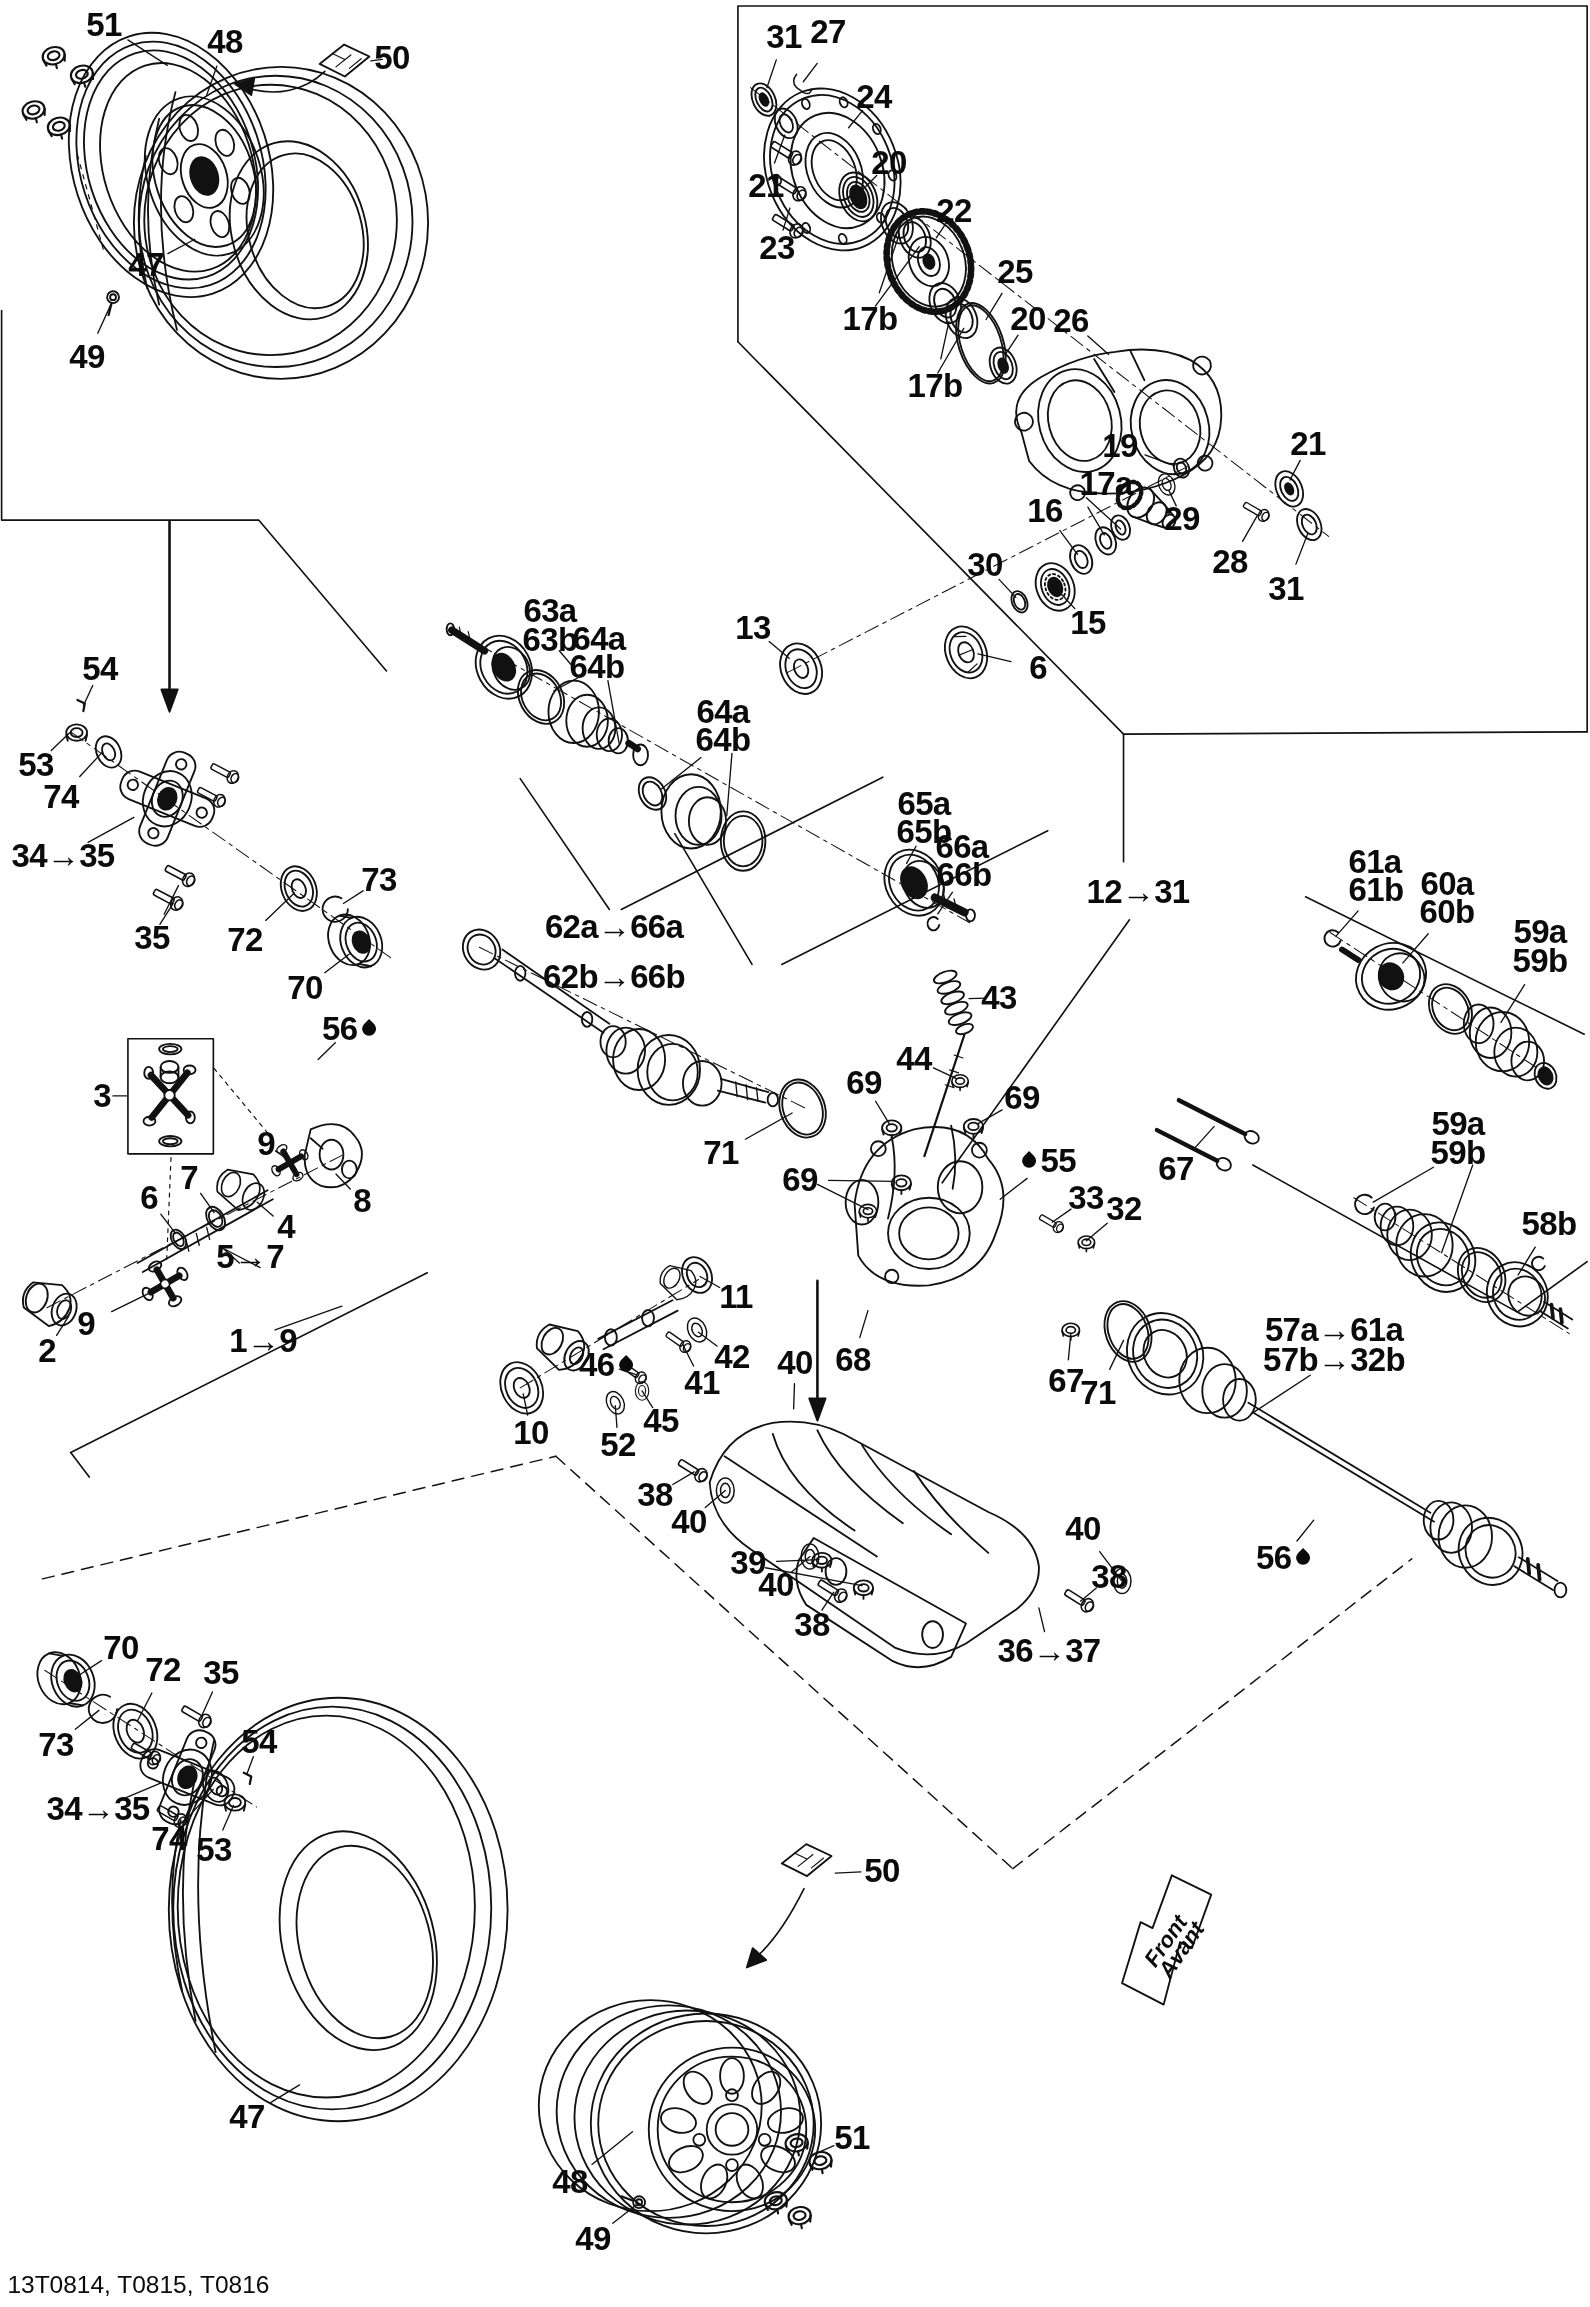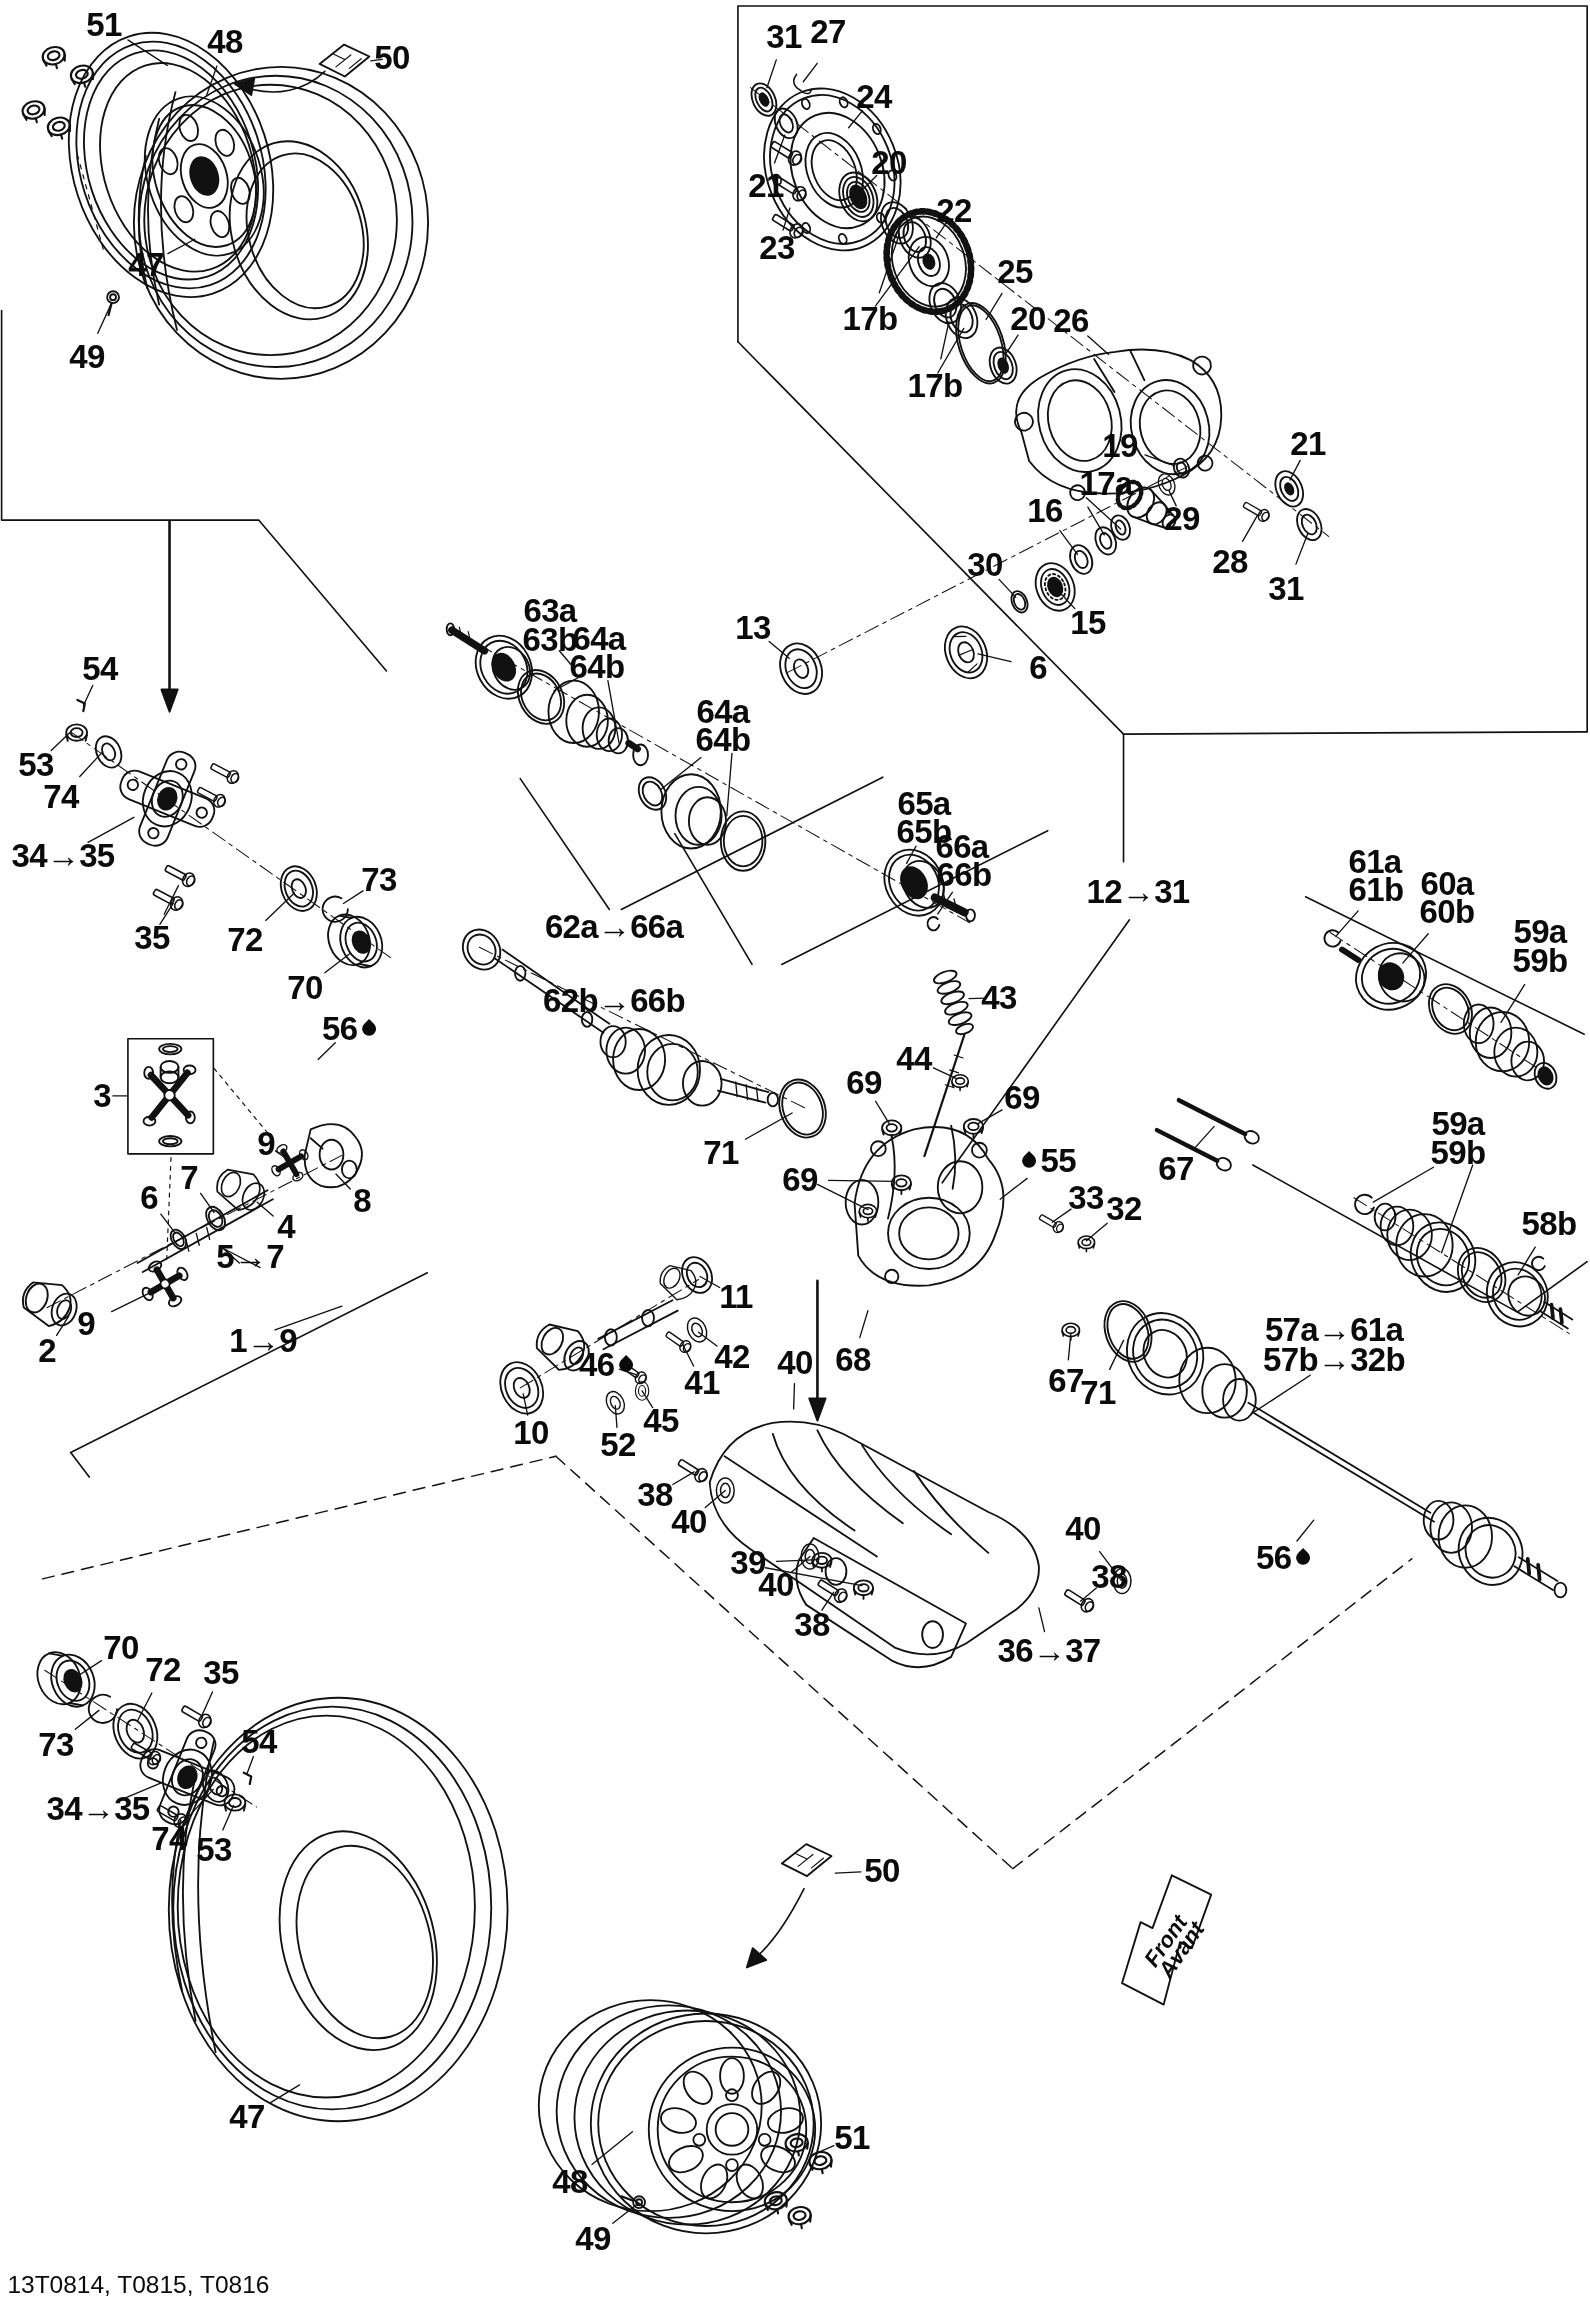--- a/index.html
+++ b/index.html
@@ -958,21 +958,21 @@
       </div>
       <div class="callout" style="left: 962px; top: 847px;">
         <span>66a</span>
       </div>
       <div class="callout" style="left: 964px; top: 875px;">
         <span>66b</span>
       </div>
       <div class="callout" style="left: 614px; top: 927px;">
         <span>62a→66a</span>
       </div>
-      <div class="callout" style="left: 614px; top: 1001px; align-items: center;">
+      <div class="callout" style="left: 614px; top: 977px; align-items: center;">
         <span>62b→66b</span>
       </div>
       <div class="callout" style="left: 100px; top: 669px;">
         <span>54</span>
       </div>
       <div class="callout" style="left: 36px; top: 765px;">
         <span>53</span>
       </div>
       <div class="callout" style="left: 61px; top: 797px;">
         <span>74</span>

